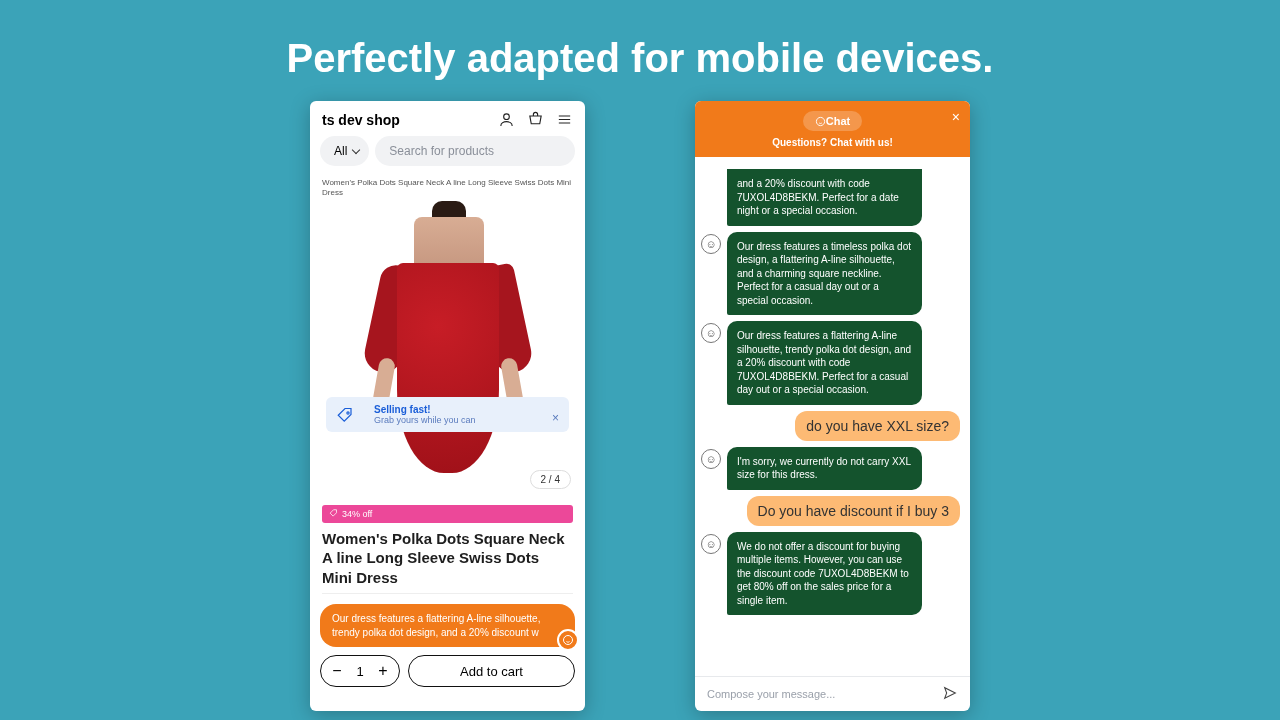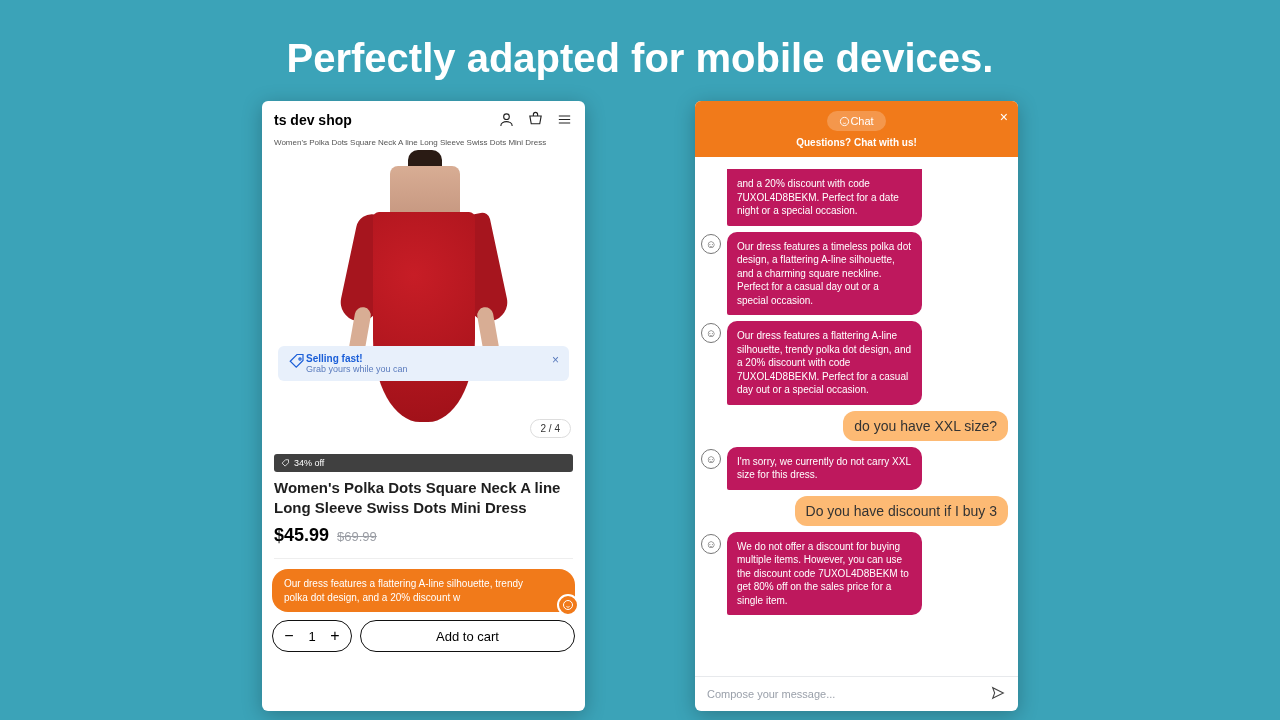--- a/index.html
+++ b/index.html
@@ -18,21 +18,21 @@
     text-align: center;
     padding-top: 36px;
   }
   .stage {
     display: flex;
     justify-content: center;
     gap: 110px;
     margin-top: 20px;
   }
   .phone {
-    width: 323px;
+    width: 275px;
     height: 610px;
     background: #fff;
     border-radius: 6px;
     box-shadow: 0 4px 20px rgba(0,0,0,.25);
     overflow: hidden;
     display: flex;
     flex-direction: column;
     position: relative;
   }
   
@@ -89,36 +89,36 @@
   .dress-head { position:absolute; left:50px; top:-2px; width:34px; height:24px;
     background:#2a1b14; border-radius:10px 10px 6px 6px;}
   .arm-l, .arm-r { position:absolute; top:155px; width:16px; height:48px; background:#d8ad94; border-radius:8px;}
   .arm-l { left:-6px; transform:rotate(10deg);}
   .arm-r { right:-6px; transform:rotate(-10deg);}
 
   .selling-banner {
     position:absolute; left:8px; right:8px; top:194px;
     background:#e8f0fb; border-radius:6px;
     padding:7px 10px; font-size:10px;
-    display:flex; align-items:flex-start; gap:0;
+    display:flex; align-items:flex-end; gap:20px;
   }
   .selling-banner .tag-ico { width:18px; height:18px;}
   .selling-banner .t1 { color:#1a5ed8; font-weight:600;}
   .selling-banner .t2 { color:#5a7bbd; font-size:9px;}
   .selling-banner .x { margin-left:auto; color:#5a7bbd; font-size:12px;}
 
   .img-counter {
     position:absolute; right:6px; bottom:6px;
     background:#fff; border:1px solid #ddd; border-radius:14px;
     padding:3px 10px; font-size:10px; color:#333;
   }
 
   .badge-off {
     margin:10px 12px 4px; display:inline-flex; align-items:center; gap:4px;
-    background:#404040; color:#fff; font-size:9px; padding:4px 7px; border-radius:3px;
+    background:#ec4899; color:#fff; font-size:9px; padding:4px 7px; border-radius:3px;
   }
   .prod-title { font-size:15px; font-weight:700; color:#1e1e1e; padding:2px 12px; line-height:1.3;}
   .price-row { padding:6px 12px 8px; display:flex; align-items:baseline; gap:8px;}
   .price-now { font-size:18px; font-weight:700;}
   .price-was { font-size:13px; color:#9a9da4; text-decoration:line-through;}
 
   .leftline { height:1px; background:#eee; margin:4px 12px;}
 
   .bubble-orange {
     margin:6px 10px 0; background:#f17a1a; color:#fff;
@@ -146,38 +146,38 @@
   }
 
   
   .chat-head {
     background:#f17a1a; color:#fff; text-align:center;
     padding:10px 10px 9px; position:relative;
   }
   .chat-chip {
     display:inline-flex; align-items:center; 
     background:rgba(255,255,255,.22); border-radius:14px;
-    padding:4px 12px; font-size:11px; font-weight:400;
+    padding:4px 12px; font-size:11px; font-weight:700;
   }
   .chat-sub { font-size:10px; font-weight:600; margin-top:6px;}
   .chat-x { position:absolute; right:10px; top:8px; font-size:14px;}
 
   .chat-body {
     flex:1; overflow:hidden; padding:6px 10px 6px 6px;
     background:#fff;
   }
   .msg-row { display:flex; gap:6px; margin:6px 0;}
   .avatar {
     width:20px; height:20px; border-radius:50%;
     border:1.5px solid #777; flex-shrink:0;
     display:flex; align-items:center; justify-content:center;
     font-size:11px; color:#555; margin-top:2px;
   }
   .bot-bubble {
-    background:#be185d; color:#fff; font-size:10px;
+    background:#14532d; color:#fff; font-size:10px;
     padding:8px 10px; border-radius:10px 10px 10px 2px;
     max-width:195px; line-height:1.35; font-weight:500;
   }
   .bot-bubble.first { border-radius:0 0 10px 2px;}
   .user-bubble {
     margin-left:auto; background:#fdba74; color:#333; font-size:14px;
     padding:7px 11px; border-radius:12px;
   }
 
   .compose {
@@ -205,20 +205,27 @@
         </svg>
       <svg viewBox="0 0 24 24">
           <path d="M4 7h16l-2 11H6z"></path>
           <path d="M9 7V5a3 3 0 016 0v2"></path>
         </svg>
       <svg viewBox="0 0 24 24">
           <path d="M4 7h16M4 12h16M4 17h16"></path>
         </svg>
     </div>
 
+    <div class="search-row">
+      <div class="pill all-pill">
+        <span>All</span>
+        <span class="chev"></span>
+      </div>
+      <div class="pill search-pill">Search for products</div>
+    </div>
 
     <div class="breadcrumb">Women's Polka Dots Square Neck A line Long Sleeve Swiss Dots Mini Dress</div>
 
     <div class="product-img">
       <div class="dress">
         <div class="dress-head"></div>
         <div class="dress-skin"></div>
         <div class="dress-sleeve-l"></div>
         <div class="dress-sleeve-r"></div>
         <div class="dress-body"></div>
@@ -239,24 +246,20 @@
       <div class="img-counter">2 / 4</div>
     </div>
 
     <div class="badge-off">
       <svg width="9" height="9" viewBox="0 0 24 24" fill="none" stroke="#fff" stroke-width="2">
           <path d="M3 11l9-9h8v8l-9 9z"></path>
         </svg>
       <span>34% off</span>
     </div>
     <div class="prod-title">Women's Polka Dots Square Neck A line Long Sleeve Swiss Dots Mini Dress</div>
-    <div class="price-row">
-      <span class="price-now">$45.99</span>
-      <span class="price-was">$69.99</span>
-    </div>
     <div class="leftline"></div>
 
     <div class="bubble-orange">
       <span>Our dress features a flattering A-line silhouette, trendy polka dot design, and a 20% discount w</span>
       <span class="smiley">
         <svg viewBox="0 0 24 24" fill="none" stroke="#fff" stroke-width="2">
             <circle cx="12" cy="12" r="9"></circle>
             <path d="M9 10h.01M15 10h.01M9 15c1 1 2 1.3 3 1.3s2-.3 3-1.3"></path>
           </svg>
       </span>

